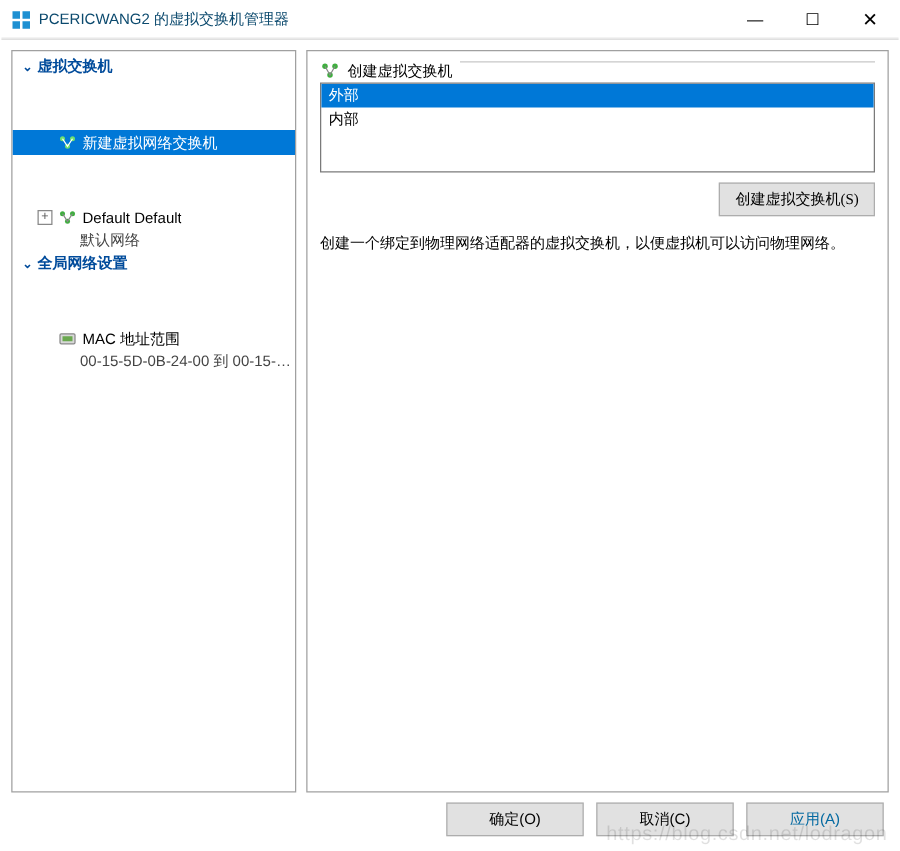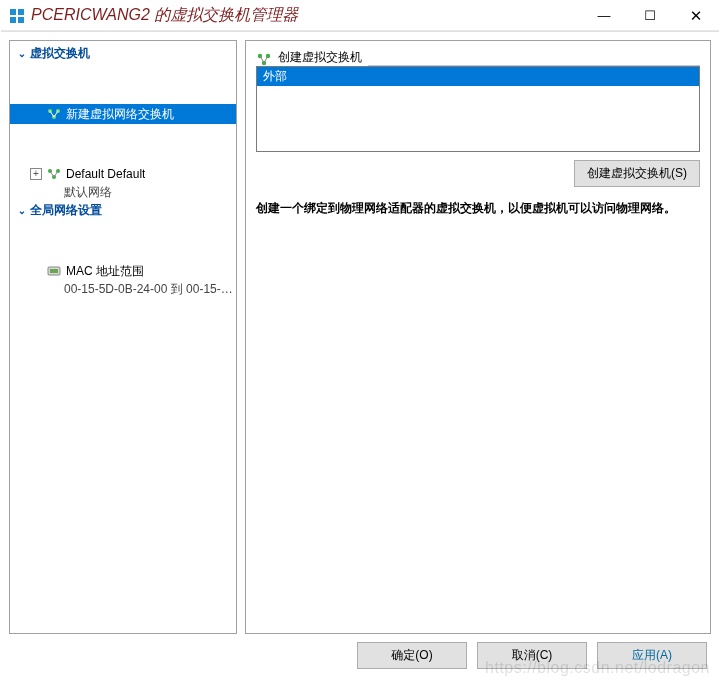--- a/index.html
+++ b/index.html
@@ -19,21 +19,21 @@
       display: flex;
       align-items: center;
       background: #fff;
       border-bottom: 1px solid #e8e8e8;
     }
     .titlebar .app-icon {
       width: 16px; height: 16px;
       margin: 0 6px 0 8px;
       display: flex; align-items: center; justify-content: center;
     }
-    .titlebar .title { flex: 1; font-size: 16px; color: #7f1d1d; font-style: italic; }
+    .titlebar .title { flex: 1; font-size: 12px; color: #0c4a6e; }
     .win-btns { display: flex; height: 100%; }
     .win-btn {
       width: 46px; display: flex; align-items: center; justify-content: center;
       color: #000; font-size: 13px;
     }
     .win-btn.close { font-size: 15px; }
     .hline { height: 1px; background: #e0e0e0; }
 
     .content {
       display: flex;
@@ -71,48 +71,48 @@
     .tree-item.noexp .exp { visibility: hidden; }
     .tree-item .iconslot { width: 16px; height: 14px; margin-right: 4px; display: inline-flex; align-items: center; justify-content: center;}
     .tree-item .label { white-space: nowrap; overflow: hidden; text-overflow: ellipsis; }
     .tree-item.selected { background: #0078d7; color: #fff; }
     .tree-sub {
       padding-left: 54px; color: #444; line-height: 16px; white-space: nowrap;
       overflow: hidden; text-overflow: ellipsis;
     }
 
     .fieldset-header {
-      display: flex; align-items: flex-end;
+      display: flex; align-items: flex-start;
       gap: 6px; position: relative;
     }
     .fieldset-header .line {
       flex: 1; height: 1px; background: #c8c8c8;
     }
     .fieldset-title { color: #000; }
 
     .prompt { margin: 10px 0 4px 0; }
     .listbox {
-      border: 1px solid #7a7a7a; height: 86px; overflow: hidden;
+      border: 1px solid #7a7a7a; height: 72px; overflow: hidden;
     }
     .listbox .opt { padding: 1px 6px; line-height: 17px; }
     .listbox .opt.selected { background: #0078d7; color: #fff; }
 
-    .create-row { text-align: right; margin-top: 8px; }
+    .create-row { text-align: right; margin-top: 8px; font-family: Liberation Serif, serif; }
     .btn {
       display: inline-block;
       min-width: 110px;
       padding: 4px 12px;
       background: #e1e1e1;
       border: 1px solid #adadad;
       text-align: center;
       font-size: 12px;
       color: #000;
     }
     .btn.disabled { color: #0369a1; }
-    .desc { margin-top: 12px; line-height: 18px; font-weight: bold; }
+    .desc { margin-top: 12px; line-height: 18px; }
 
     .footer {
       display: flex; justify-content: flex-end; gap: 10px;
       padding: 8px 12px 10px 8px;
       align-items: center;
     }
     .net-icon svg { display: block; }
     .watermark {
       position: absolute; right: 10px; bottom: 4px;
       color: rgba(0,0,0,0.12); font-size: 16px; letter-spacing: 0.5px;
@@ -207,20 +207,21 @@
             <path d="M4 4 L8 11 L12 4" stroke="#888" stroke-width="1" fill="none"></path>
           </svg>
       </span>
       <span class="fieldset-title">创建虚拟交换机</span>
       <span class="line"></span>
     </div>
 
 
     <div class="listbox">
       <div class="opt selected">外部</div>
+      <div class="opt">内部</div>
     </div>
 
     <div class="create-row">
       <span class="btn">创建虚拟交换机(S)</span>
     </div>
 
     <div class="desc">创建一个绑定到物理网络适配器的虚拟交换机，以便虚拟机可以访问物理网络。</div>
   </div>
 </div>
 

